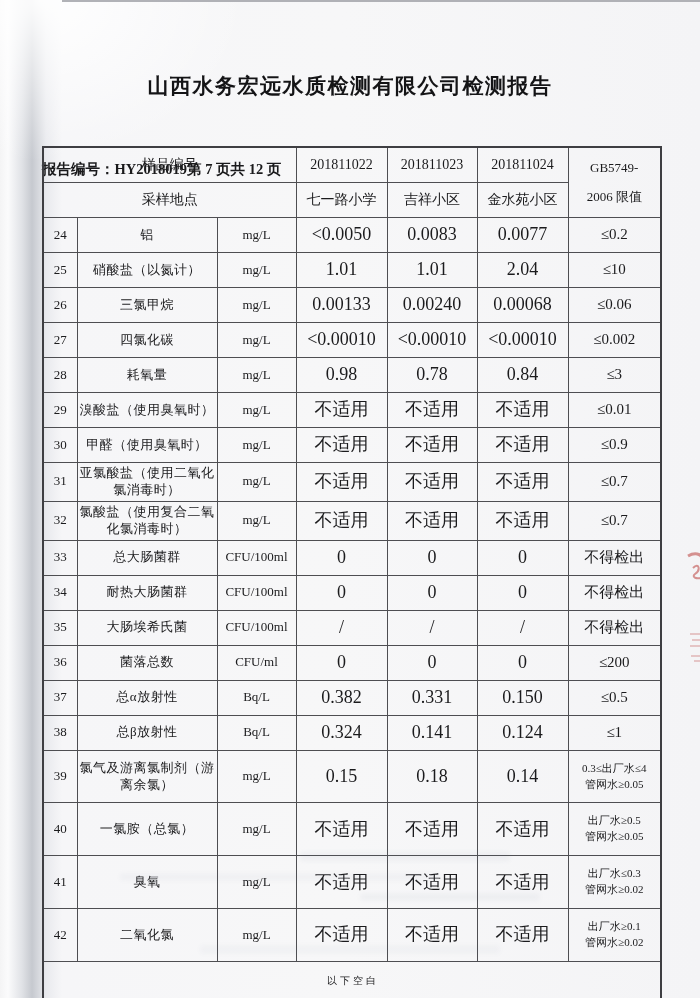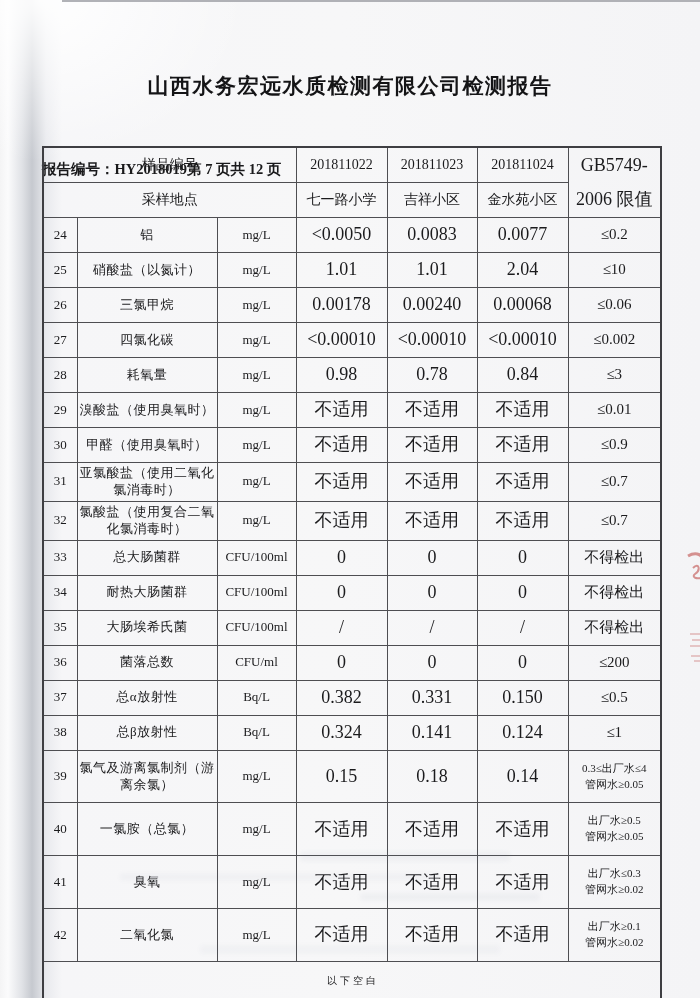--- a/index.html
+++ b/index.html
@@ -50,21 +50,21 @@
     border: 1px solid #4e4e52;
     text-align: center;
     vertical-align: middle;
     padding: 2px 2px;
     line-height: 1.3;
     overflow: hidden;
   }
   table.report { border: 2px solid #3e3e42; }
   thead td { height: 30px; font-size: 14px; margin-left: 7px; }
   .limit-head {
-    font-size: 18px;
+    font-size: 13px;
   }
   .limit-head .lh-line { line-height: 1.1; }
   .limit-head .lh-gap { height: 14px; }
   tbody td { height: 30px; }
   td.c-no { font-size: 13px; }
   td.c-name {
     text-align: left; padding-left: 6px; font-size: 13px; letter-spacing: 0.5px;
   }
   td.c-unit { font-size: 13px; }
   td.c-val { font-size: 18px; }
@@ -153,21 +153,21 @@
         <td class="c-unit">mg/L</td>
         <td class="c-val">1.01</td>
         <td class="c-val">1.01</td>
         <td class="c-val">2.04</td>
         <td class="c-limit">≤10</td>
       </tr>
       <tr>
         <td class="c-no">26</td>
         <td class="c-name">三氯甲烷</td>
         <td class="c-unit">mg/L</td>
-        <td class="c-val">0.00178</td>
+        <td class="c-val">0.00133</td>
         <td class="c-val">0.00240</td>
         <td class="c-val">0.00068</td>
         <td class="c-limit">≤0.06</td>
       </tr>
       <tr>
         <td class="c-no">27</td>
         <td class="c-name">四氯化碳</td>
         <td class="c-unit">mg/L</td>
         <td class="c-val">&lt;0.00010</td>
         <td class="c-val">&lt;0.00010</td>

